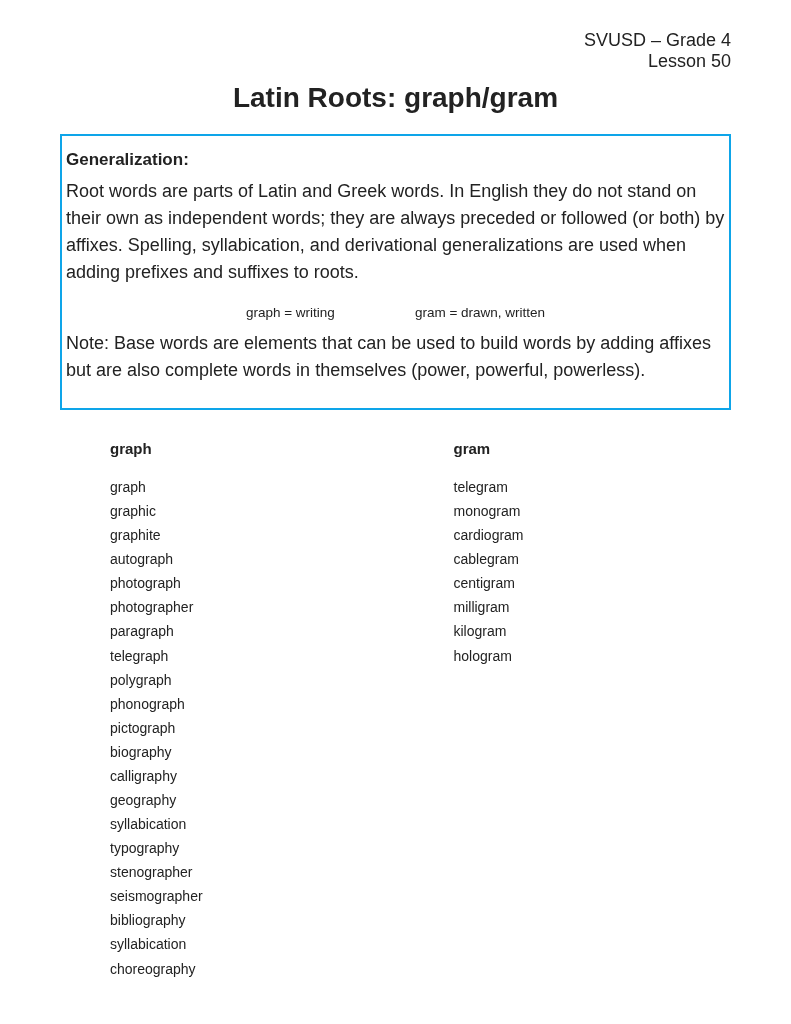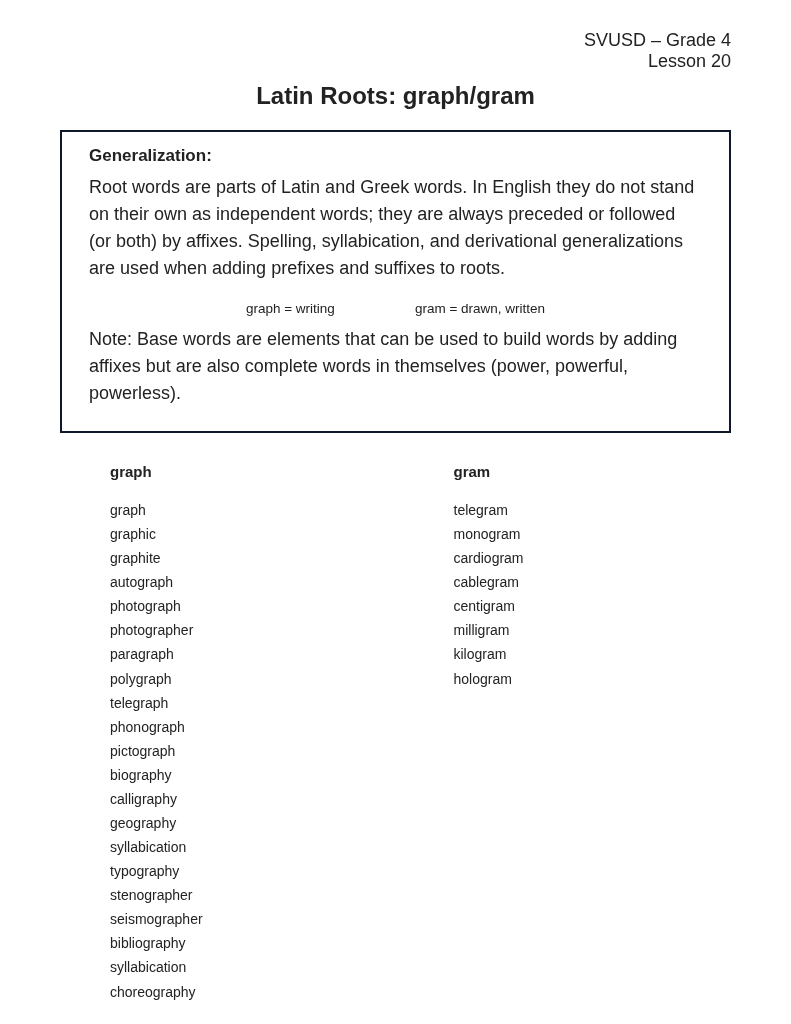--- a/index.html
+++ b/index.html
@@ -19,28 +19,28 @@
     }
 
     .header-right {
       text-align: right;
       font-size: 18px;
       margin-bottom: 10px;
     }
 
     .page-title {
       text-align: center;
-      font-size: 24px;
+      font-size: 28px;
       font-weight: bold;
       margin-bottom: 20px;
     }
 
     .generalization-box {
-      border: 2px solid #0f172a;
-      padding: 14px 27px;
+      border: 2px solid #0ea5e9;
+      padding: 14px 4px;
       margin-bottom: 30px;
     }
 
     .generalization-box h2 {
       font-size: 17px;
       font-weight: bold;
       margin-bottom: 8px;
     }
 
     .generalization-box p {
@@ -84,21 +84,21 @@
     .word-column ul li {
       font-size: 14px;
       line-height: 1.72;
     }
   </style>
 </head>
 <body>
 
 <div class="header-right">
   <span>SVUSD – Grade 4</span><br>
-  <span>Lesson 20</span>
+  <span>Lesson 50</span>
 </div>
 
 <div class="page-title">Latin Roots: graph/gram</div>
 
 <div class="generalization-box">
   <h2>Generalization:</h2>
   <p>Root words are parts of Latin and Greek words.  In English they do not stand on their own as independent words; they are always preceded or followed (or both) by affixes. Spelling, syllabication, and derivational generalizations are used when adding prefixes and suffixes to roots.</p>
   <div class="equation-line">
     <span>graph = writing</span>
     <span>gram = drawn, written</span>
@@ -110,22 +110,22 @@
   <div class="word-column">
     <h3>graph</h3>
     <ul>
     <li>graph</li>
         <li>graphic</li>
         <li>graphite</li>
         <li>autograph</li>
         <li>photograph</li>
         <li>photographer</li>
         <li>paragraph</li>
+        <li>telegraph</li>
         <li>polygraph</li>
-        <li>telegraph</li>
         <li>phonograph</li>
         <li>pictograph</li>
         <li>biography</li>
         <li>calligraphy</li>
         <li>geography</li>
         <li>syllabication</li>
         <li>typography</li>
         <li>stenographer</li>
         <li>seismographer</li>
         <li>bibliography</li>

